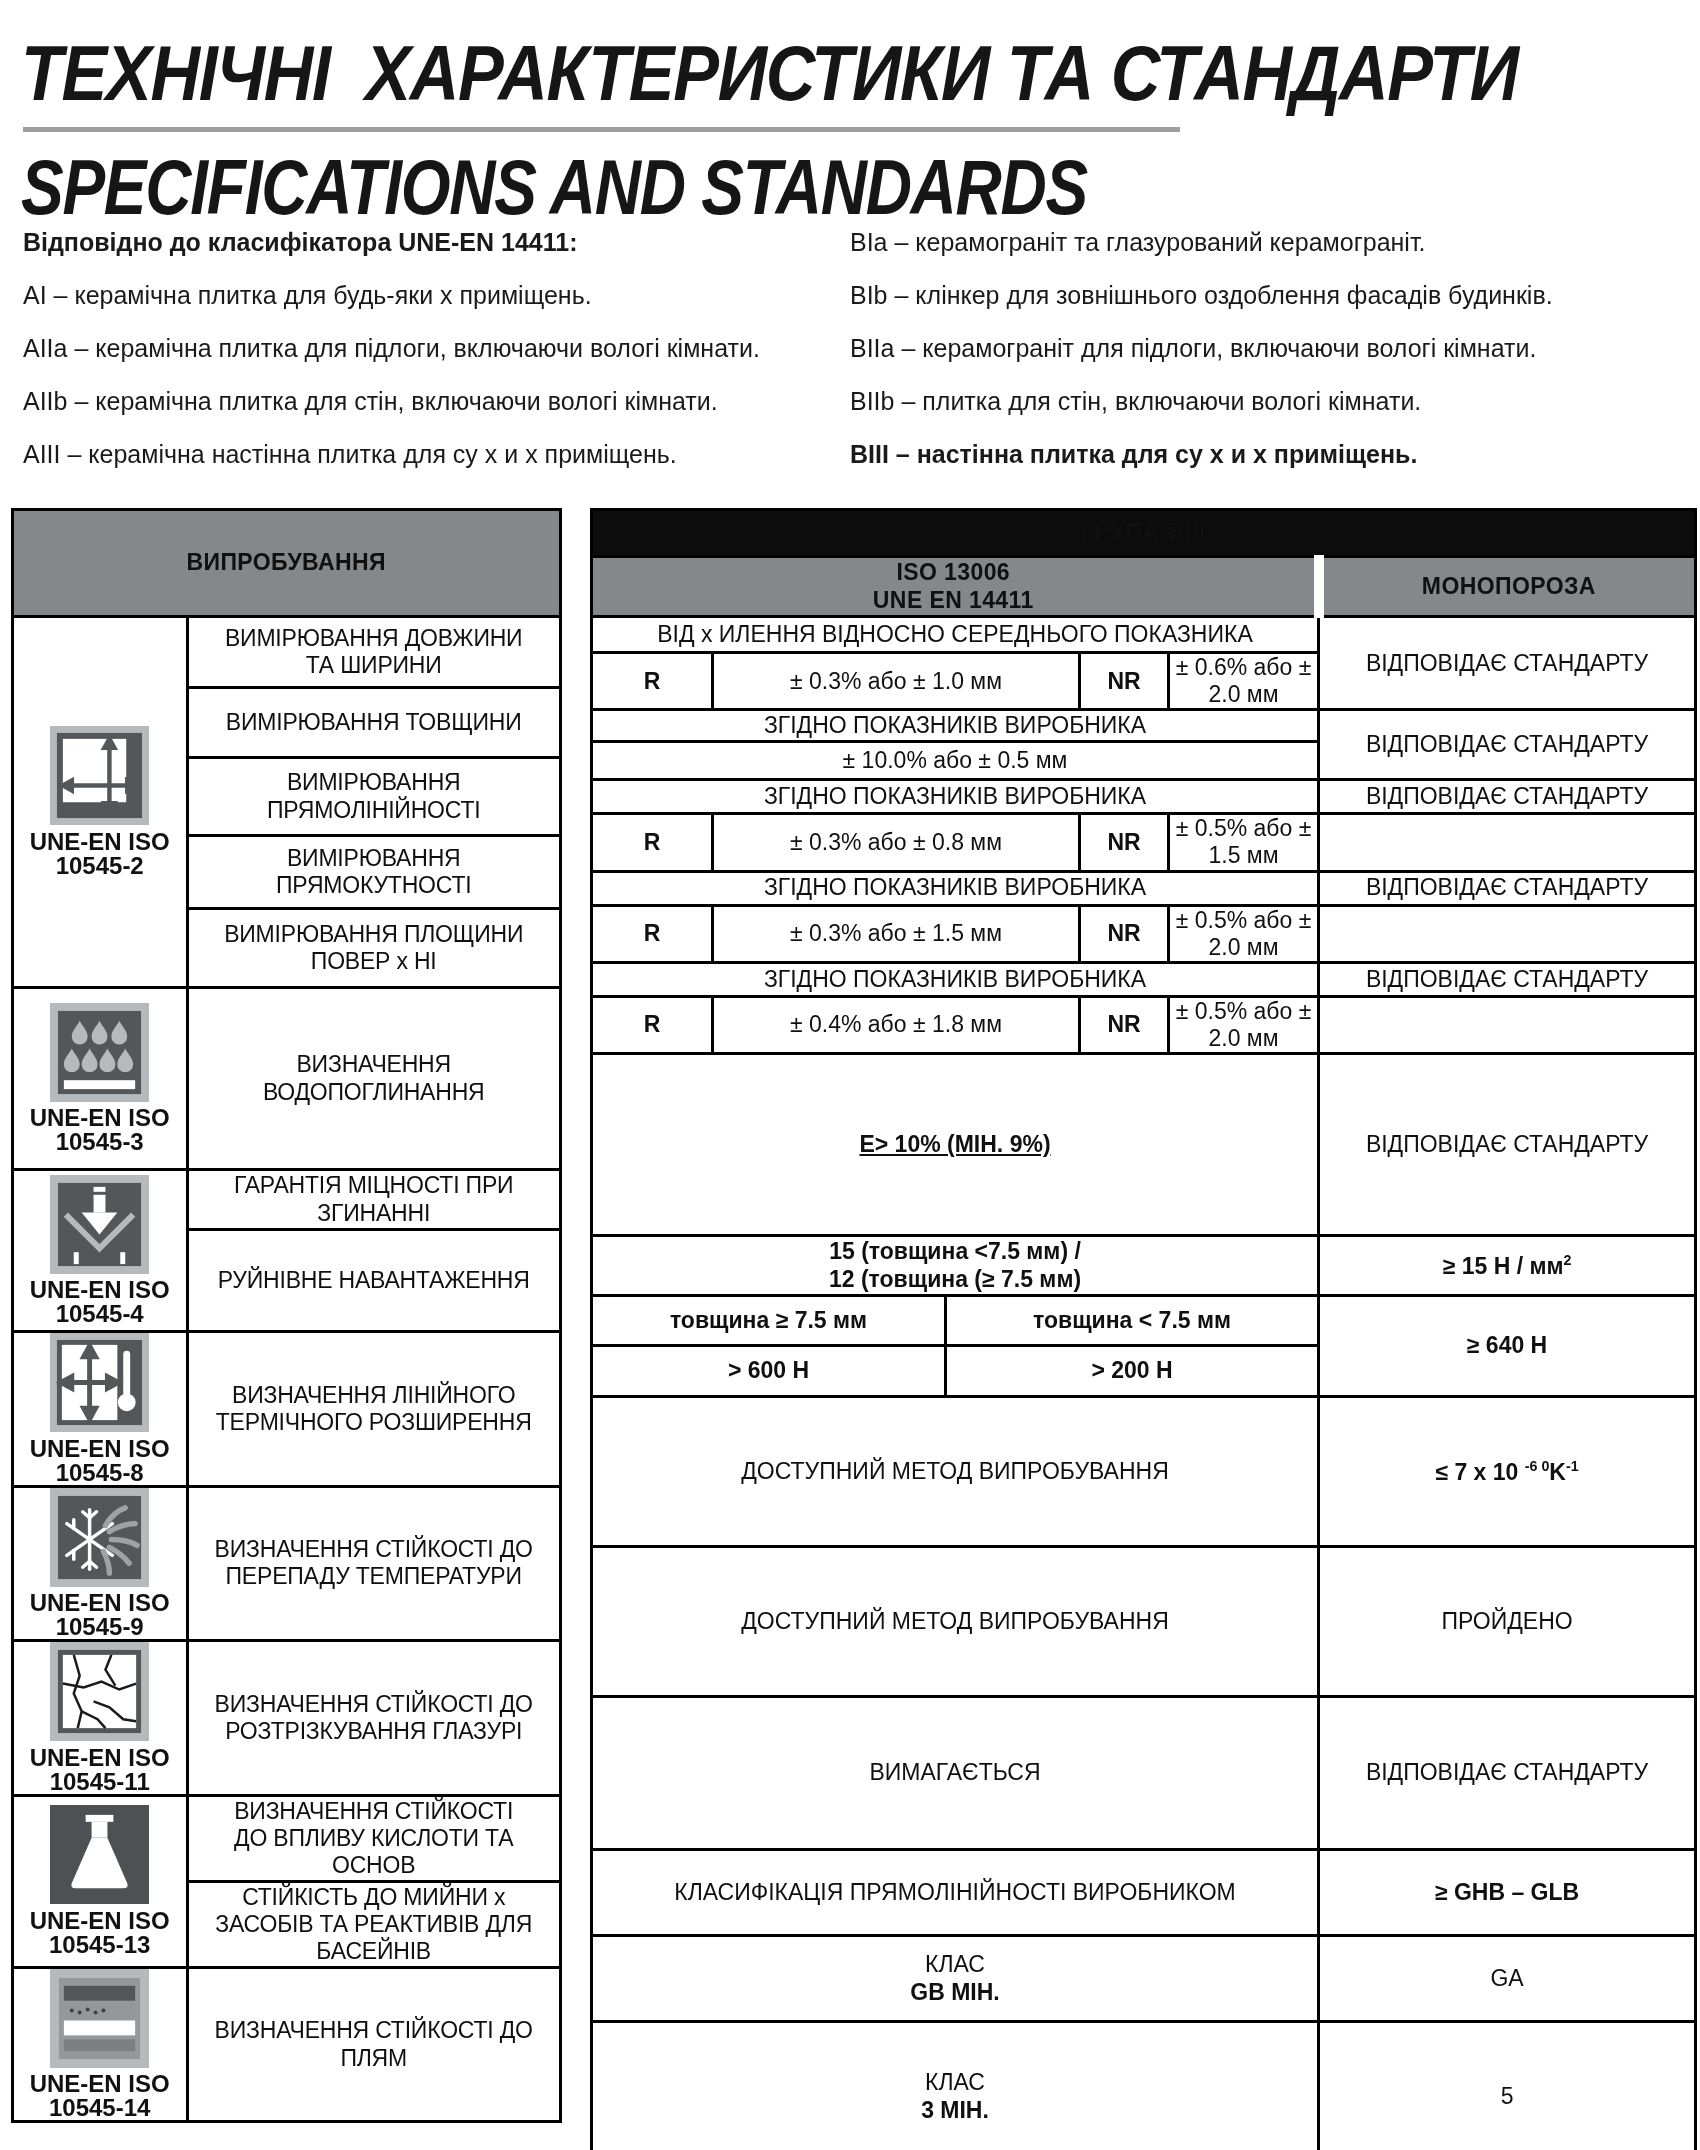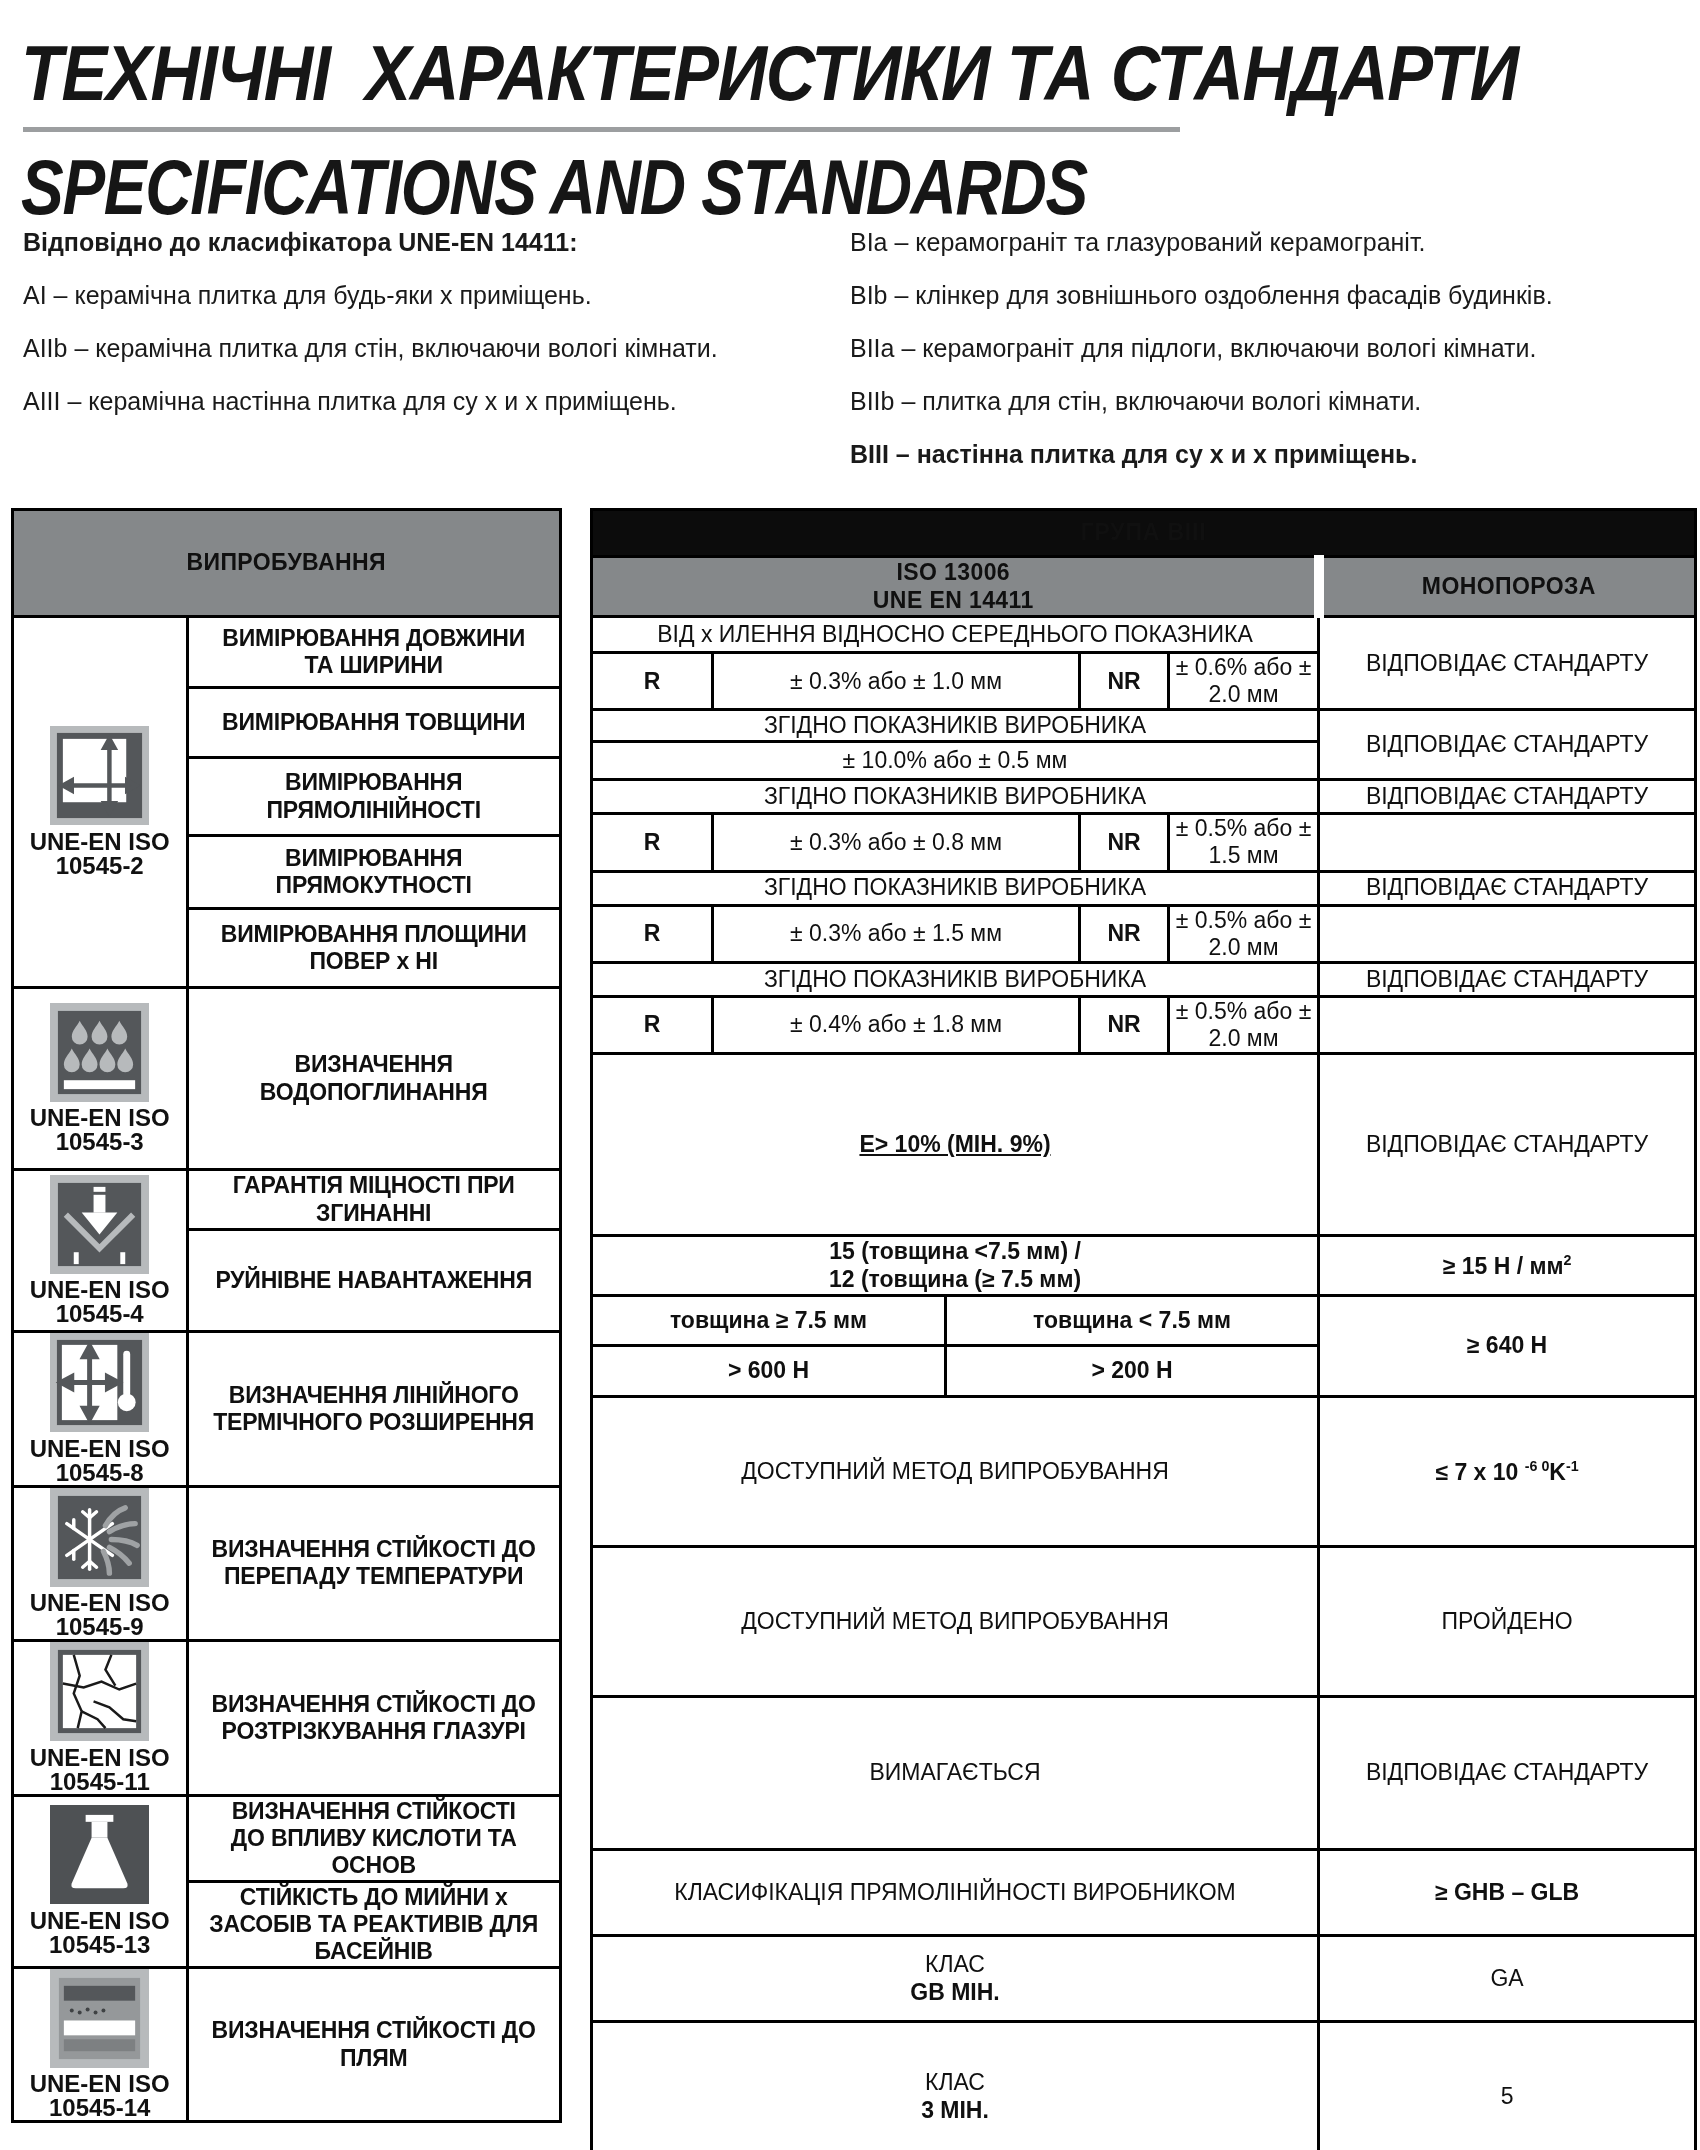--- a/index.html
+++ b/index.html
@@ -25,21 +25,21 @@
   .t td{border:3.1px solid #000;padding:0;text-align:center;vertical-align:middle;
         font-size:23px;color:#101010;line-height:1.18;}
   .t-left{left:10.7px;width:548px;border-radius:32px;}
   .t-right{left:590px;width:1102px;}
 
   .hdr{background:#85888a;color:#ffffff;font-weight:bold;font-size:25px;letter-spacing:0.4px;}
   .black-bar{background:#0c0c0c;color:#ffffff;font-weight:bold;font-size:24.4px;letter-spacing:0.8px;}
   .mono-hdr{border-left:10.7px solid #ffffff !important;font-size:24px;}
   .iso-hdr{font-size:24px;}
 
-  .nm{font-weight:bold;letter-spacing:-0.2px;line-height:27.5px;}
+  .nm{font-weight:normal;letter-spacing:-0.2px;line-height:27.5px;}
   .res{font-size:22px;color:#1c1c1c;}
   .rl{font-weight:bold;}
   .b{font-weight:bold;}
   .bu{font-weight:bold;text-decoration:underline;}
   .pre{white-space:pre-line;}
   .sup{font-size:62%;vertical-align:super;}
 
   .icstack{display:flex;flex-direction:column;align-items:center;gap:4.6px;}
   .isvg{width:99px;height:99px;display:block;}
   .iso-label{font-weight:bold;font-size:24px;line-height:24px;color:#111;text-align:center;}
@@ -47,20 +47,21 @@
 </head>
 <body>
 
 <div class="title title-ua">ТЕХНІЧНІ  ХАРАКТЕРИСТИКИ ТА СТАНДАРТИ</div>
 <div class="title-rule"></div>
 <div class="title title-en">SPECIFICATIONS AND STANDARDS</div>
 
 <div class="intro-col intro-left">
   <p class="intro-line intro-head">Відповідно до класифікатора UNE-EN 14411:</p>
   <p class="intro-line">AI – керамічна плитка для будь-яки х приміщень.</p>
+  <p class="intro-line">AIIa – керамічна плитка для підлоги, включаючи вологі кімнати.</p>
   <p class="intro-line">AIIb – керамічна плитка для стін, включаючи вологі кімнати.</p>
   <p class="intro-line">AIII – керамічна настінна плитка для су х и х приміщень.</p>
 </div>
 <div class="intro-col intro-right">
   <p class="intro-line">BIa – керамограніт та глазурований керамограніт.</p>
   <p class="intro-line">BIb – клінкер для зовнішнього оздоблення фасадів будинків.</p>
   <p class="intro-line">BIIa – керамограніт для підлоги, включаючи вологі кімнати.</p>
   <p class="intro-line">BIIb – плитка для стін, включаючи вологі кімнати.</p>
   <p class="intro-line bold-line">BIII – настінна плитка для су х и х приміщень.</p>
 </div>

